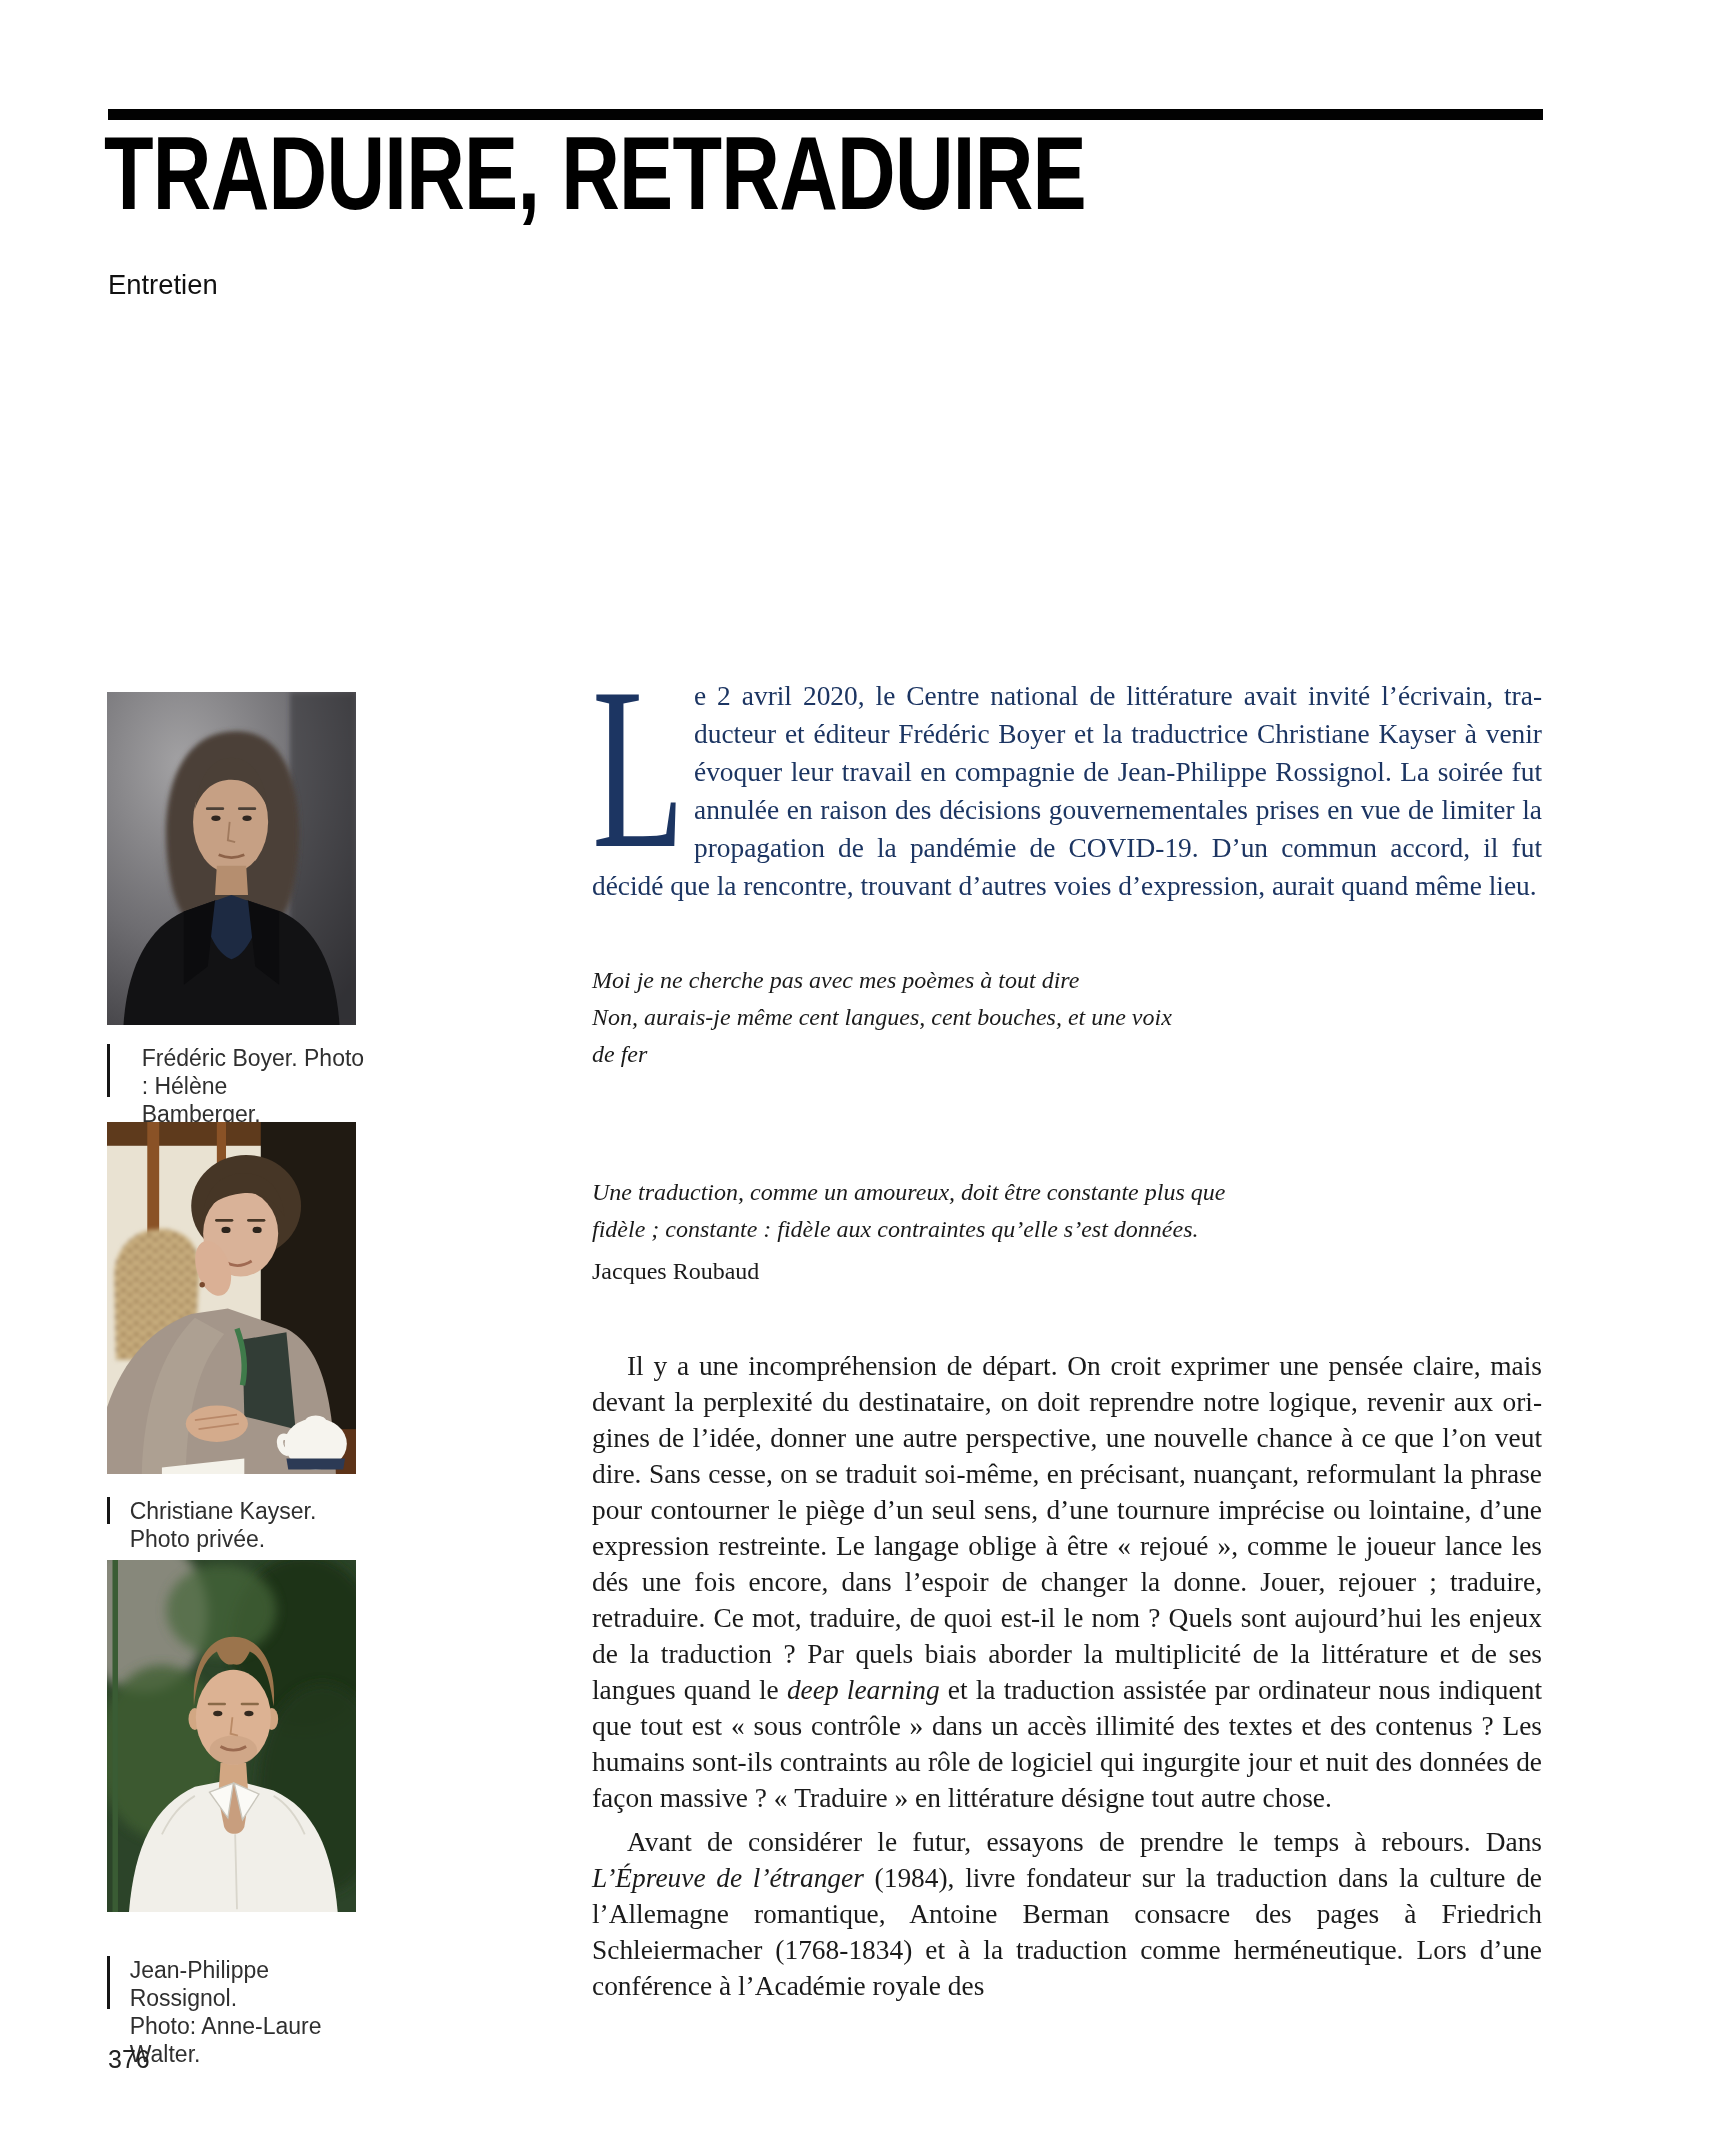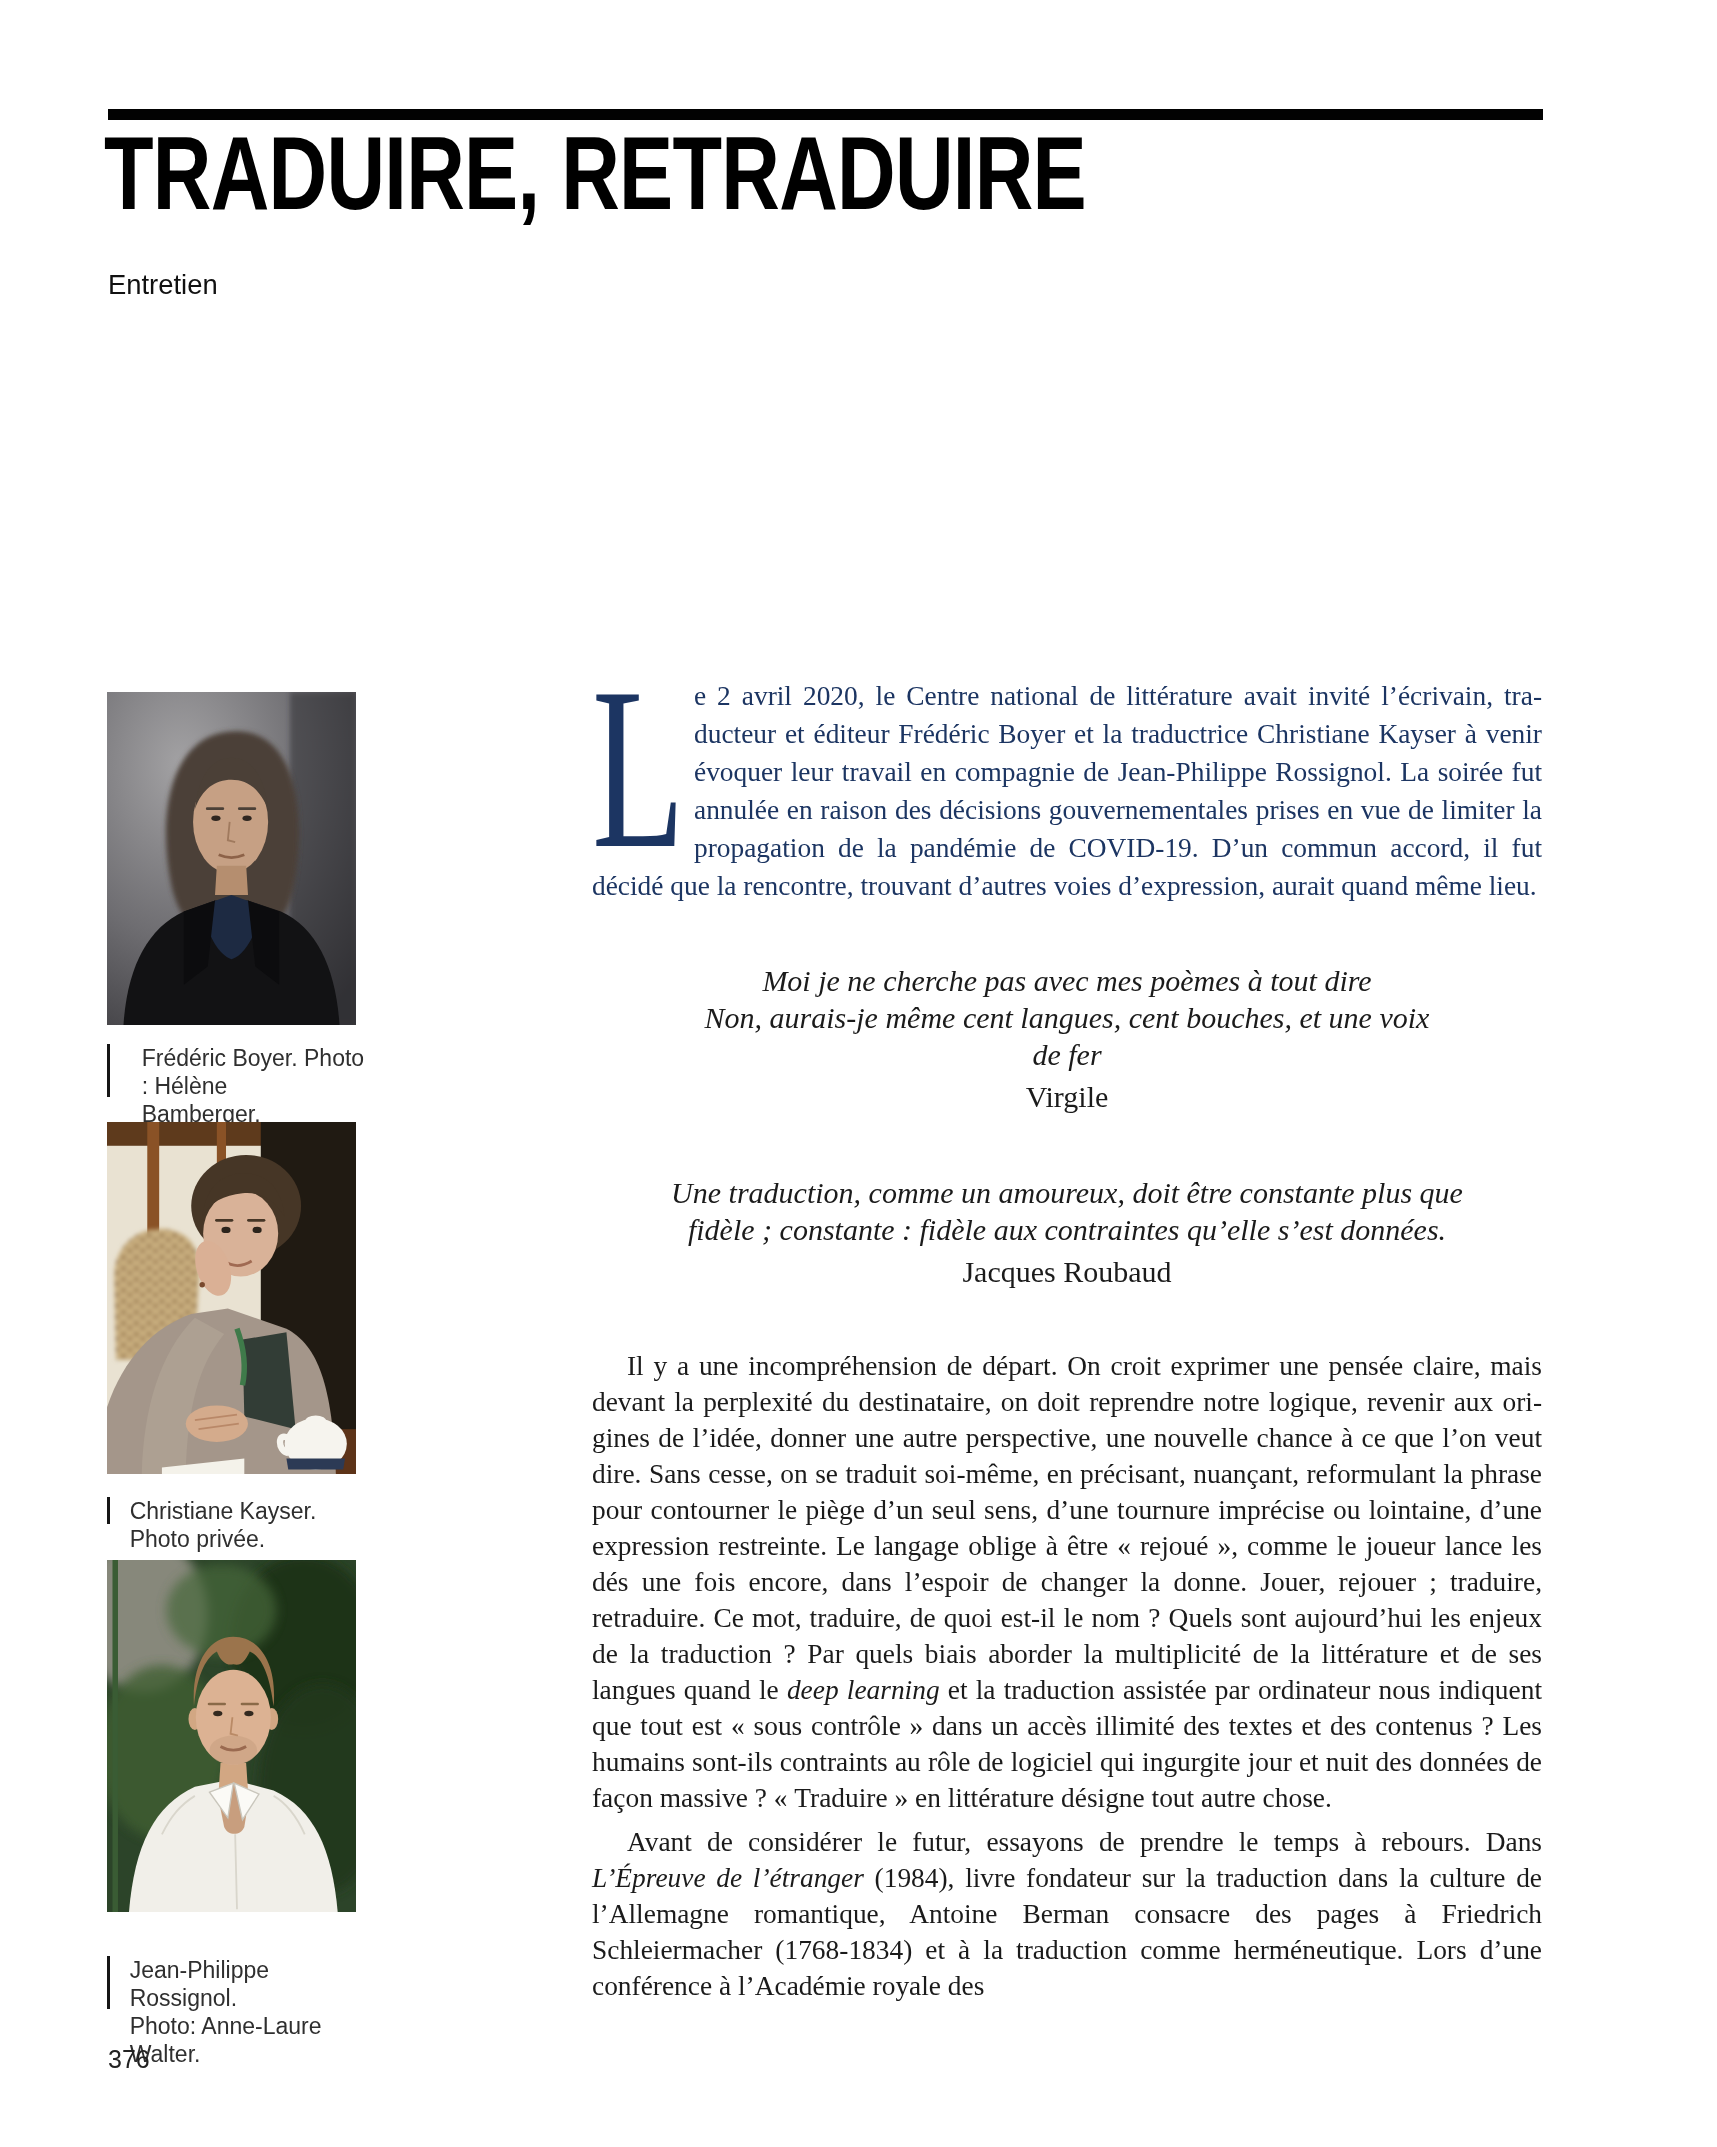--- a/index.html
+++ b/index.html
@@ -44,21 +44,21 @@
     color:#1c3562;hyphens:manual;-webkit-hyphens:manual;
   }
   .dropcap{
     float:left;width:102px;height:183px;overflow:visible;color:#1c3562;
   }
   .dropcap span{
     display:block;font-size:230px;line-height:183px;
     transform:scaleX(0.66);transform-origin:0 60%;
   }
   .quote{
-    text-align:center;font-style:italic;font-size:30px;line-height:37px;color:#1b1b1b;
+    text-align:left;font-style:italic;font-size:24px;line-height:37px;color:#1b1b1b;
   }
   .quote .attribution{font-style:normal;margin-top:4.6px;}
   .virgile{top:962px;}
   .roubaud{top:1174px;}
   .body-par{
     font-size:27.4px;line-height:36px;text-align:justify;text-indent:35px;
     color:#1b1b1b;hyphens:manual;-webkit-hyphens:manual;
   }
   .p1{top:1348px;}
   .p2{top:1824px;}
@@ -208,21 +208,20 @@
   <div class="col intro" style="position:absolute;">
     <span class="dropcap">
         <span>L</span>
       </span><span>e 2 avril 2020, le Centre national de littérature avait invité l’écrivain, tra­ducteur et éditeur Frédéric Boyer et la traductrice Christiane Kayser à venir évoquer leur travail en compagnie de Jean-Philippe Rossignol. La soirée fut annulée en raison des décisions gouvernementales prises en vue de limiter la propagation de la pandémie de COVID-19. D’un commun accord, il fut décidé que la rencontre, trouvant d’autres voies d’expression, aurait quand même lieu.</span>
   </div>
 
   <div class="col quote virgile">
     <div>Moi je ne cherche pas avec mes poèmes à tout dire</div>
     <div>Non, aurais-je même cent langues, cent bouches, et une voix</div>
     <div>de fer</div>
-    <div class="attribution">Virgile</div>
   </div>
 
   <div class="col quote roubaud">
     <div>Une traduction, comme un amoureux, doit être constante plus que</div>
     <div>fidèle ; constante : fidèle aux contraintes qu’elle s’est données.</div>
     <div class="attribution">Jacques Roubaud</div>
   </div>
 
   <div class="col body-par p1">
     <span>Il y a une incompréhension de départ. On croit exprimer une pensée claire, mais devant la perplexité du destinataire, on doit reprendre notre logique, revenir aux ori­gines de l’idée, donner une autre perspective, une nouvelle chance à ce que l’on veut dire. Sans cesse, on se traduit soi-même, en précisant, nuançant, reformulant la phrase pour contourner le piège d’un seul sens, d’une tournure imprécise ou lointaine, d’une expres­sion restreinte. Le langage oblige à être «&nbsp;rejoué&nbsp;», comme le joueur lance les dés une fois encore, dans l’espoir de changer la donne. Jouer, rejouer ; traduire, retraduire. Ce mot, traduire, de quoi est-il le nom ? Quels sont aujourd’hui les enjeux de la traduction ? Par quels biais aborder la multiplicité de la littérature et de ses langues quand le </span><span class="it">deep learning</span><span> et la traduction assistée par ordinateur nous indiquent que tout est «&nbsp;sous contrôle&nbsp;» dans un accès illimité des textes et des contenus ? Les humains sont-ils contraints au rôle de logiciel qui ingurgite jour et nuit des données de façon massive ? «&nbsp;Traduire&nbsp;» en littéra­ture désigne tout autre chose.</span>

